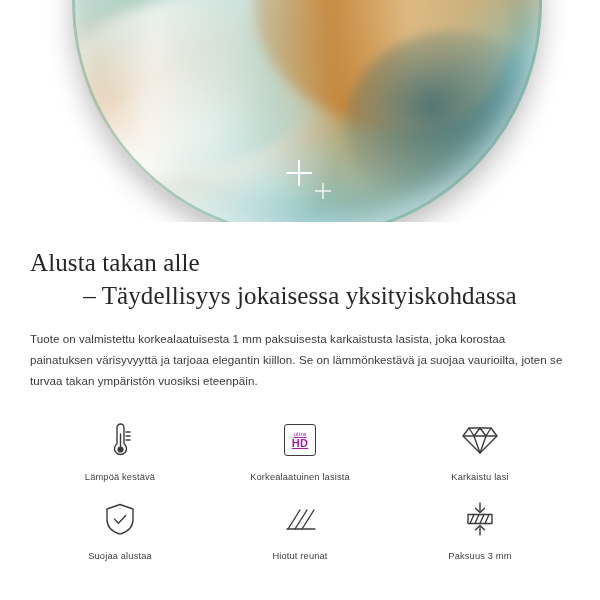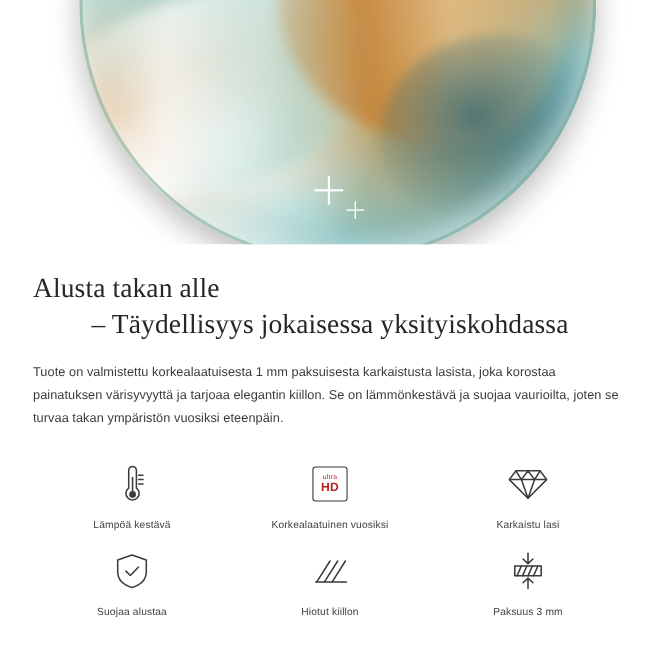--- a/index.html
+++ b/index.html
@@ -157,21 +157,22 @@
     display: flex;
     flex-direction: column;
     align-items: center;
     justify-content: flex-start;
   }
   .feature-icon {
     height: 46px;
     display: flex;
     align-items: center;
     justify-content: center;
-    color: #b91c1c;
+    color: #a21caf;
+    text-decoration: underline;
   }
   .feature-label {
     margin-top: 9px;
     font-size: 9.3px;
     color: #3f3f3f;
     letter-spacing: 0.15px;
     text-align: right;
   }
   .hd-badge {
     width: 30px;
@@ -234,21 +235,21 @@
         <div class="feature-label">Lämpöä kestävä</div>
       </div>
 
       <div class="feature">
         <div class="feature-icon">
           <div class="hd-badge">
             <span class="u">ultra</span>
             <span class="hd">HD</span>
           </div>
         </div>
-        <div class="feature-label">Korkealaatuinen vuosiksi</div>
+        <div class="feature-label">Korkealaatuinen lasista</div>
       </div>
 
       <div class="feature">
         <div class="feature-icon">
           <svg width="38" height="34" viewBox="0 0 38 34" fill="none" stroke="#3b3b3b" stroke-width="1.4" stroke-linejoin="round">
             <path d="M8 5h22l6 8-17 17L2 13z"></path>
             <path d="M2 13h34"></path>
             <path d="M8 5l5 8 6-8 6 8 5-8"></path>
             <path d="M13 13l6 17 6-17"></path>
           </svg>
@@ -268,21 +269,21 @@
 
       <div class="feature">
         <div class="feature-icon">
           <svg width="36" height="32" viewBox="0 0 36 32" fill="none" stroke="#3b3b3b" stroke-width="1.4" stroke-linecap="round">
             <path d="M6 26L18 7"></path>
             <path d="M13 26L25 7"></path>
             <path d="M20 26L32 7"></path>
             <path d="M5 26h28"></path>
           </svg>
         </div>
-        <div class="feature-label">Hiotut kiillon</div>
+        <div class="feature-label">Hiotut reunat</div>
       </div>
 
       <div class="feature">
         <div class="feature-icon">
           <svg width="34" height="38" viewBox="0 0 34 38" fill="none" stroke="#3b3b3b" stroke-width="1.4" stroke-linecap="round" stroke-linejoin="round">
             <path d="M17 3v8"></path>
             <path d="M12.5 8.2 17 12.4l4.5-4.2"></path>
             <path d="M17 35v-8"></path>
             <path d="M12.5 29.8 17 25.6l4.5 4.2"></path>
             <rect x="5" y="14.5" width="24" height="9"></rect>

